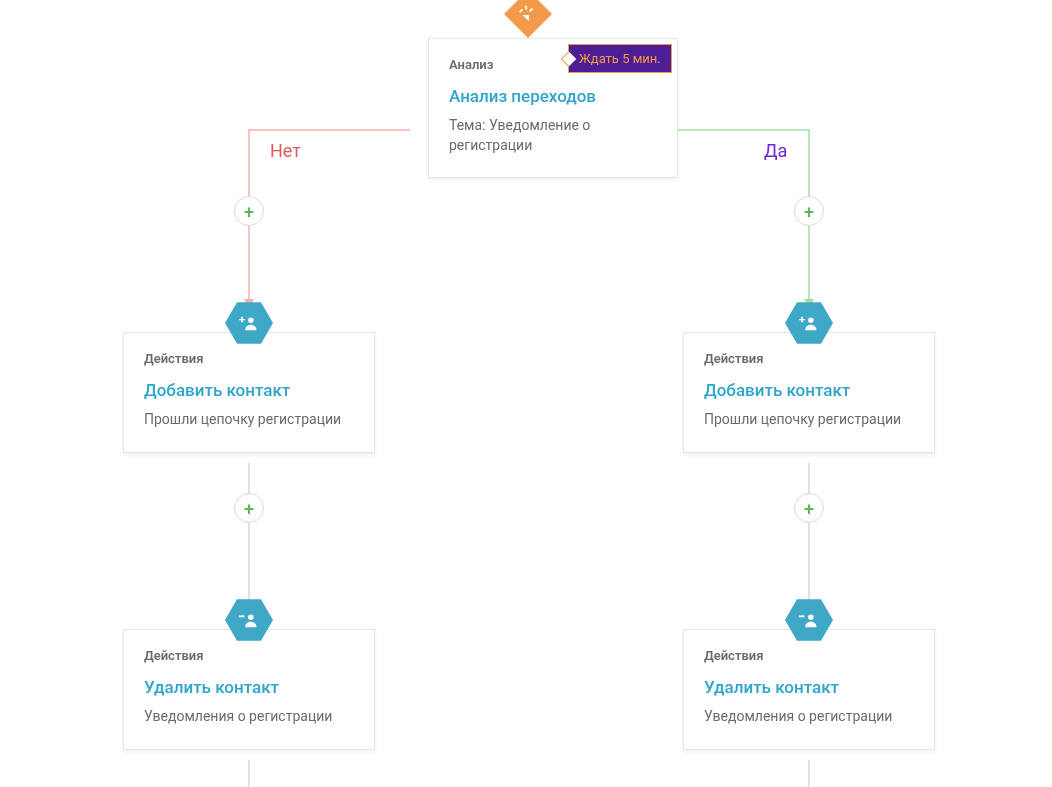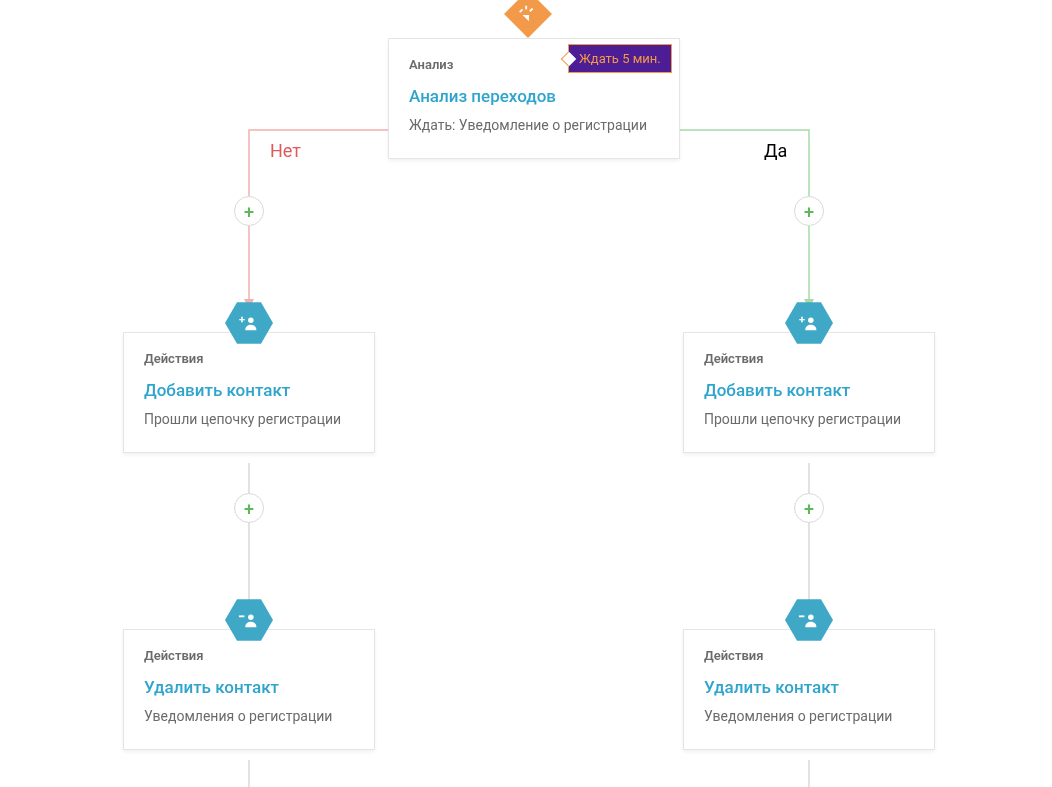--- a/index.html
+++ b/index.html
@@ -82,21 +82,21 @@
     cursor: pointer;
     z-index: 5;
   }
 
   .branch-label {
     position: absolute;
     font-size: 18px;
     z-index: 4;
   }
   .branch-no { color: #e05858; }
-  .branch-yes { color: #000000; }
+  .branch-yes { color: #6d28d9; }
 
   svg.connector { position: absolute; inset: 0; width: 100%; height: 100%; z-index: 1; pointer-events: none; }
 </style>
 </head>
 <body>
 
 <div class="canvas">
 
   <svg class="connector" viewBox="0 0 1052 787" preserveAspectRatio="none">
     <defs>
@@ -127,24 +127,24 @@
     <span class="hex-icon">
       <svg viewBox="0 0 24 24" fill="none" stroke="#fff" stroke-width="2" width="22" height="22">
         <path d="M6 13 L13 13 L13 20 L6 13 Z" fill="#fff" stroke="none"></path>
         <line x1="3" y1="10" x2="6" y2="7"></line>
           <line x1="10" y1="3" x2="10" y2="7"></line>
           <line x1="17" y1="6" x2="14" y2="9"></line>
       </svg>
     </span>
   </div>
 
-  <div class="card" style="left:388px; top:38px; width:292px;">
+  <div class="card" style="left:428px; top:38px; width:250px;">
     <div class="card-category">Анализ</div>
     <div class="card-title">Анализ переходов</div>
-    <div class="card-sub">Ждать: Уведомление о регистрации</div>
+    <div class="card-sub">Тема: Уведомление о регистрации</div>
   </div>
 
   <div class="wait-badge" style="left:568px; top:44px;">Ждать 5 мин.</div>
 
   <div class="branch-label branch-no" style="left:270px; top:140px;">Нет</div>
   <div class="branch-label branch-yes" style="left:764px; top:140px;">Да</div>
 
   <div class="plus-btn" style="left:234px; top:196px;">+</div>
   <div class="plus-btn" style="left:794px; top:196px;">+</div>
   <div class="plus-btn" style="left:234px; top:493px;">+</div>

